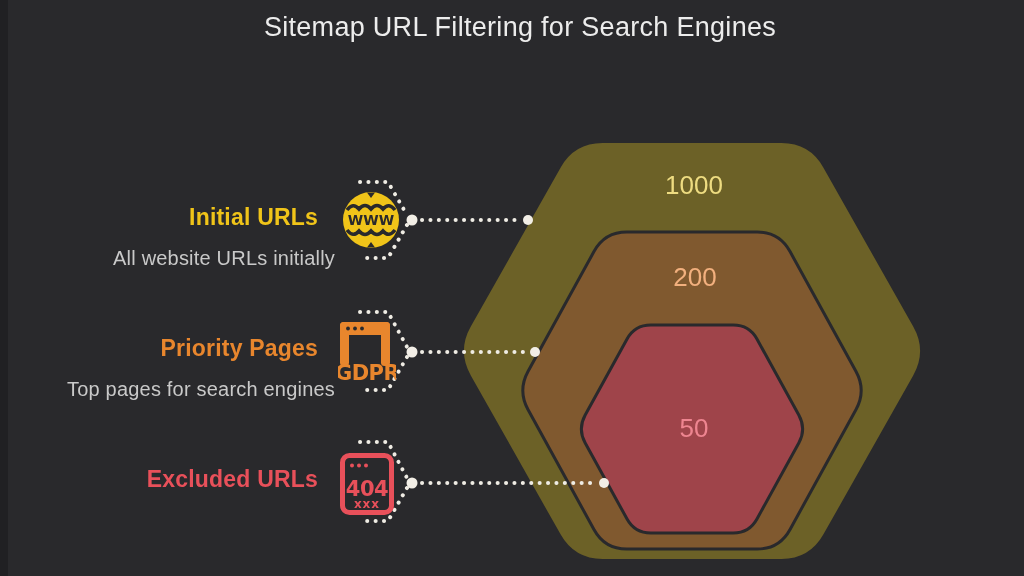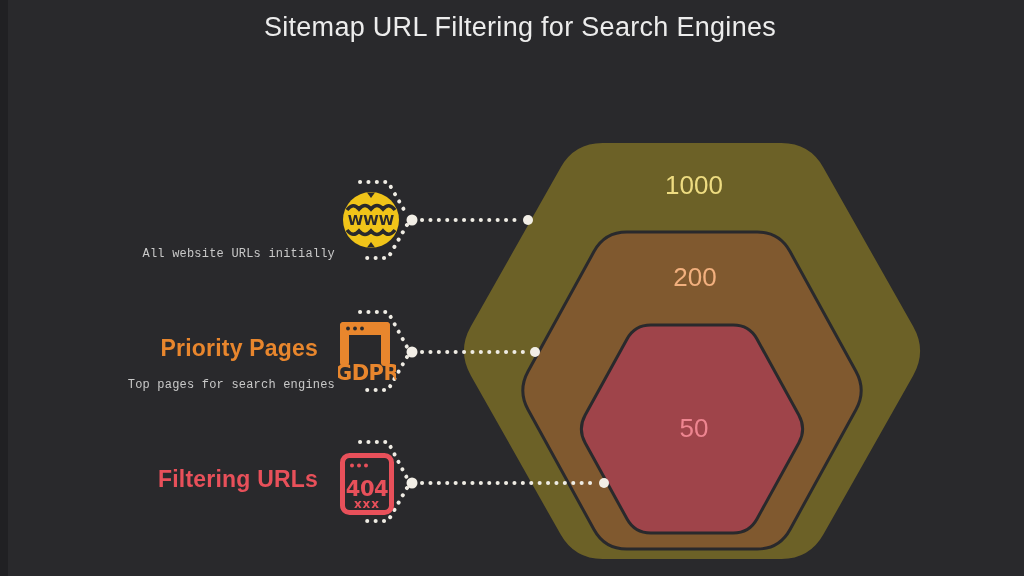--- a/index.html
+++ b/index.html
@@ -10,21 +10,21 @@
     margin-left:8px;
   }
   .page-title{
     position:absolute;top:12px;left:0;width:100%;
     text-align:center;font-size:27px;font-weight:500;color:#ececec;
     letter-spacing:0.3px;
   }
   .hex-svg{position:absolute;left:0;top:0;}
   .item{position:absolute;left:40px;width:287px;text-align:right;}
   .item-label{font-size:23px;font-weight:600;padding-right:17px;letter-spacing:0.2px;}
-  .item-desc{font-size:12px;font-weight:400;color:#c9c9c9;letter-spacing:0.2px;font-family:Liberation Mono, monospace;}
+  .item-desc{font-size:20px;font-weight:400;color:#c9c9c9;letter-spacing:0.2px;}
   .lbl-1{color:#f0c419;}
   .lbl-2{color:#e8862d;}
   .lbl-3{color:#e8505a;}
   .icon{position:absolute;}
   .hexnum{font-family:"Liberation Sans",sans-serif;font-weight:500;font-size:26px;}
 </style>
 </head>
 <body>
 
 <div class="stage">
@@ -67,20 +67,23 @@
 
     <g stroke="#efece4" stroke-width="4" stroke-dasharray="0.1 8.3" stroke-linecap="round" fill="none">
       <path d="M 352 442 L 380 442 L 399 478"></path>
       <path d="M 399 488 L 380 521 L 352 521"></path>
       <path d="M 414 483 L 583 483"></path>
     </g>
     <circle cx="404" cy="483" r="5.5" fill="#f2eee6"></circle>
     <circle cx="596" cy="483" r="5" fill="#f2eee6"></circle>
   </svg>
 
+  <div class="item" style="top:204px">
+    <div class="item-label lbl-1">Initial URLs</div>
+  </div>
   <div class="item" style="top:247px">
     <div class="item-desc">All website URLs initially</div>
   </div>
 
   <svg class="icon" style="left:333px;top:190px" width="60" height="60" viewBox="0 0 60 60">
     <circle cx="30" cy="30" r="28" fill="#f0c419"></circle>
     <path d="M 6 20 Q 12 12 18 19 Q 24 12 30 19 Q 36 12 42 19 Q 48 12 54 20" fill="none" stroke="#29292c" stroke-width="3.5"></path>
     <path d="M 6 40 Q 12 48 18 41 Q 24 48 30 41 Q 36 48 42 41 Q 48 48 54 40" fill="none" stroke="#29292c" stroke-width="3.5"></path>
     <polygon points="26,2.5 34,2.5 30,8" fill="#29292c"></polygon>
     <polygon points="26,57.5 34,57.5 30,52" fill="#29292c"></polygon>
@@ -98,21 +101,21 @@
     <rect x="2" y="4" width="50" height="13" rx="4" fill="#e8862d"></rect>
     <rect x="2" y="4" width="9" height="44" rx="3.5" fill="#e8862d"></rect>
     <rect x="43" y="4" width="9" height="44" rx="3.5" fill="#e8862d"></rect>
     <circle cx="10" cy="10.5" r="1.9" fill="#29292c"></circle>
     <circle cx="17" cy="10.5" r="1.9" fill="#29292c"></circle>
     <circle cx="24" cy="10.5" r="1.9" fill="#29292c"></circle>
     <text x="29" y="62" text-anchor="middle" fill="#e8862d" style="font:800 21px 'DejaVu Sans',sans-serif;letter-spacing:-0.5px">GDPR</text>
   </svg>
 
   <div class="item" style="top:466px">
-    <div class="item-label lbl-3">Filtering URLs</div>
+    <div class="item-label lbl-3">Excluded URLs</div>
   </div>
 
   <svg class="icon" style="left:330px;top:450px" width="58" height="68" viewBox="0 0 58 68">
     <rect x="4.5" y="5.5" width="49" height="57" rx="7" fill="none" stroke="#e8505a" stroke-width="5"></rect>
     <circle cx="14" cy="15.5" r="2" fill="#e8505a"></circle>
     <circle cx="21" cy="15.5" r="2" fill="#e8505a"></circle>
     <circle cx="28" cy="15.5" r="2" fill="#e8505a"></circle>
     <text x="29" y="46" text-anchor="middle" fill="#e8505a" style="font:800 21px 'DejaVu Sans',sans-serif;letter-spacing:-0.5px">404</text>
     <text x="29" y="58" text-anchor="middle" fill="#e8505a" style="font:800 12px 'DejaVu Sans',sans-serif;letter-spacing:1px">xxx</text>
   </svg>

